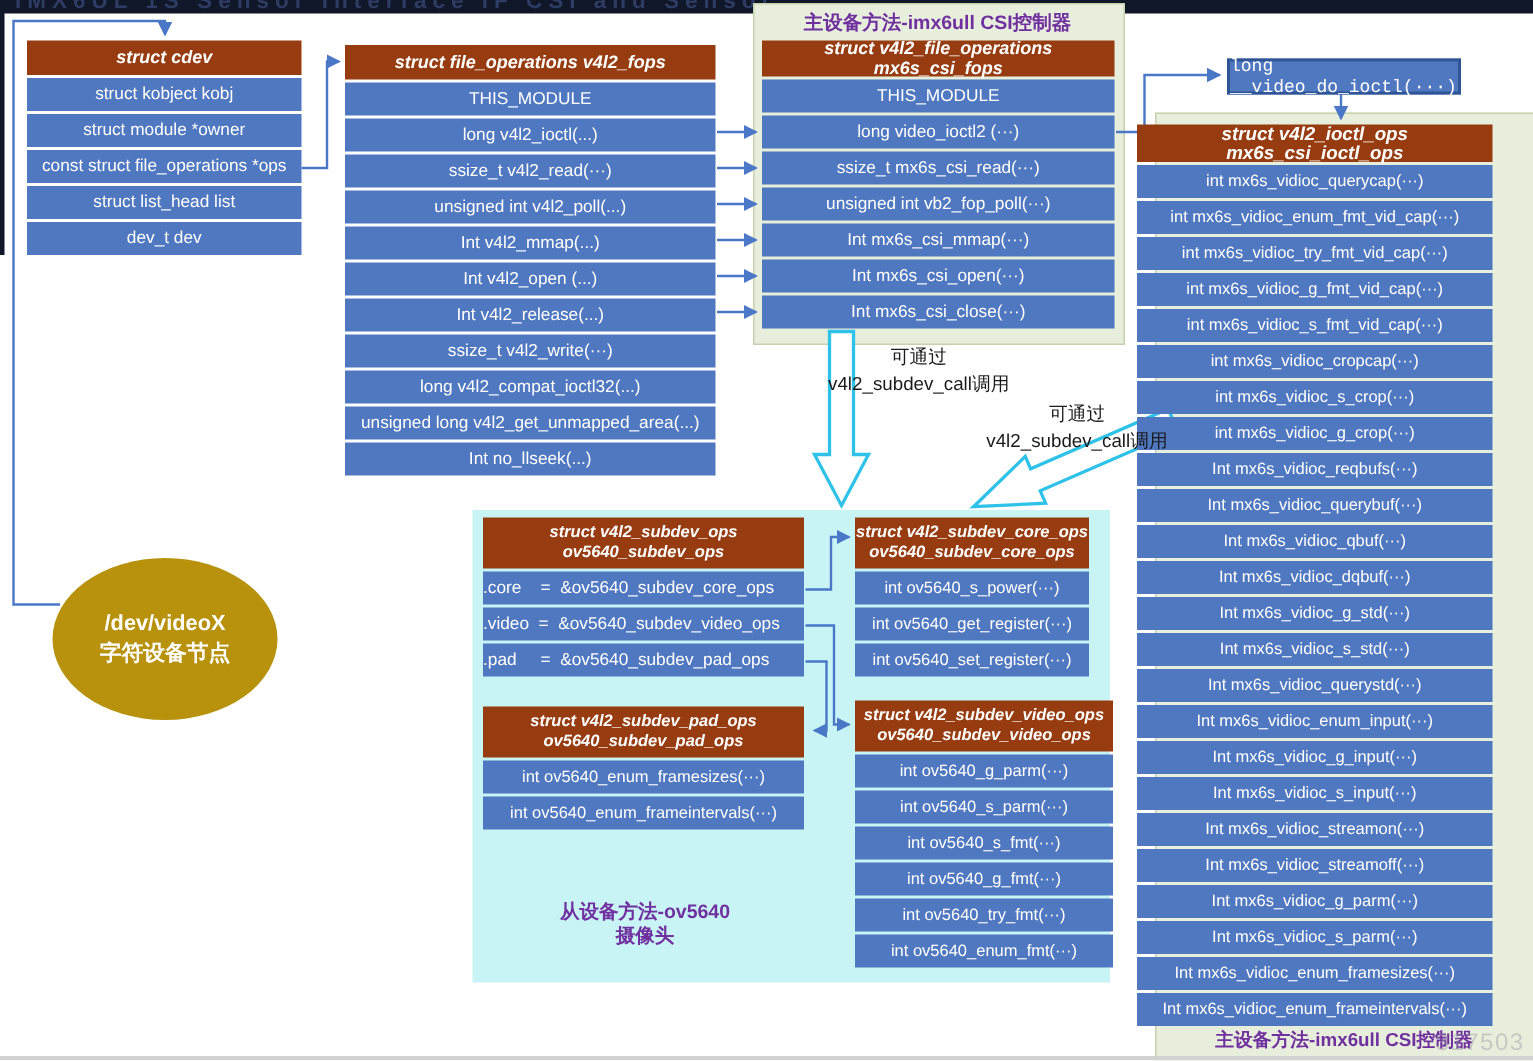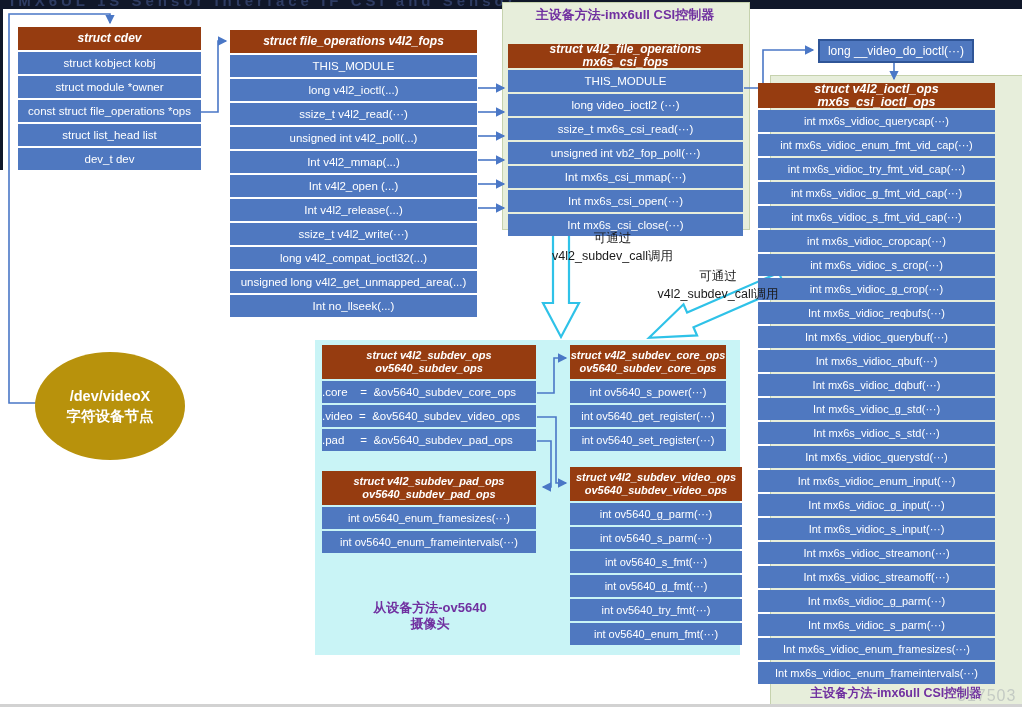--- a/index.html
+++ b/index.html
@@ -119,34 +119,34 @@
         <div class="row">Int  v4l2_mmap(...)</div>
         <div class="row">Int  v4l2_open (...)</div>
         <div class="row">Int  v4l2_release(...)</div>
         <div class="row">ssize_t  v4l2_write(···)</div>
         <div class="row">long  v4l2_compat_ioctl32(...)</div>
         <div class="row">unsigned long  v4l2_get_unmapped_area(...)</div>
         <div class="row">Int  no_llseek(...)</div>
       </div>
   </div>
 
-  <div class="tbl" style="left:508px;top:27px;width:235px;margin-top:17px;">
+  <div class="tbl" style="left:508px;top:27px;width:235px;">
     <div class="hdr" style="height:24px;">struct v4l2_file_operations  mx6s_csi_fops</div>
     <div class="rows">
         <div class="row">THIS_MODULE</div>
         <div class="row">long  video_ioctl2 (···)</div>
         <div class="row">ssize_t  mx6s_csi_read(···)</div>
         <div class="row">unsigned int  vb2_fop_poll(···)</div>
         <div class="row">Int  mx6s_csi_mmap(···)</div>
         <div class="row">Int  mx6s_csi_open(···)</div>
         <div class="row">Int mx6s_csi_close(···)</div>
       </div>
   </div>
 
-  <div class="ioctlbox" style="left:818px;top:39px;width:152px;height:20px;">long  __video_do_ioctl(···)</div>
+  <div class="ioctlbox" style="left:818px;top:39px;width:152px;height:20px;font-family:Liberation Mono, monospace;">long  __video_do_ioctl(···)</div>
 
   <div class="tbl" style="left:758px;top:83px;width:237px;">
     <div class="hdr" style="height:25px;font-size:12.5px;">struct v4l2_ioctl_ops  mx6s_csi_ioctl_ops</div>
     <div class="rows rows-small">
         <div class="row">int mx6s_vidioc_querycap(···)</div>
         <div class="row">int mx6s_vidioc_enum_fmt_vid_cap(···)</div>
         <div class="row">int mx6s_vidioc_try_fmt_vid_cap(···)</div>
         <div class="row">int mx6s_vidioc_g_fmt_vid_cap(···)</div>
         <div class="row">int mx6s_vidioc_s_fmt_vid_cap(···)</div>
         <div class="row">int mx6s_vidioc_cropcap(···)</div>
@@ -206,21 +206,21 @@
     <div class="rows rows-small">
         <div class="row">int  ov5640_g_parm(···)</div>
         <div class="row">int  ov5640_s_parm(···)</div>
         <div class="row">int  ov5640_s_fmt(···)</div>
         <div class="row">int  ov5640_g_fmt(···)</div>
         <div class="row">int  ov5640_try_fmt(···)</div>
         <div class="row">int  ov5640_enum_fmt(···)</div>
       </div>
   </div>
 
-  <div class="ellipse" style="left:35px;top:352px;width:150px;height:108px;">/dev/videoX
+  <div class="ellipse" style="left:35px;top:372px;width:150px;height:108px;">/dev/videoX
 字符设备节点</div>
 
   <div class="note" style="left:530px;top:229px;width:165px;">可通过
 v4l2_subdev_call调用</div>
   <div class="note" style="left:628px;top:267px;width:180px;">可通过
 v4l2_subdev_call调用</div>
 
   <div class="bottomband"></div>
 </div>
 

